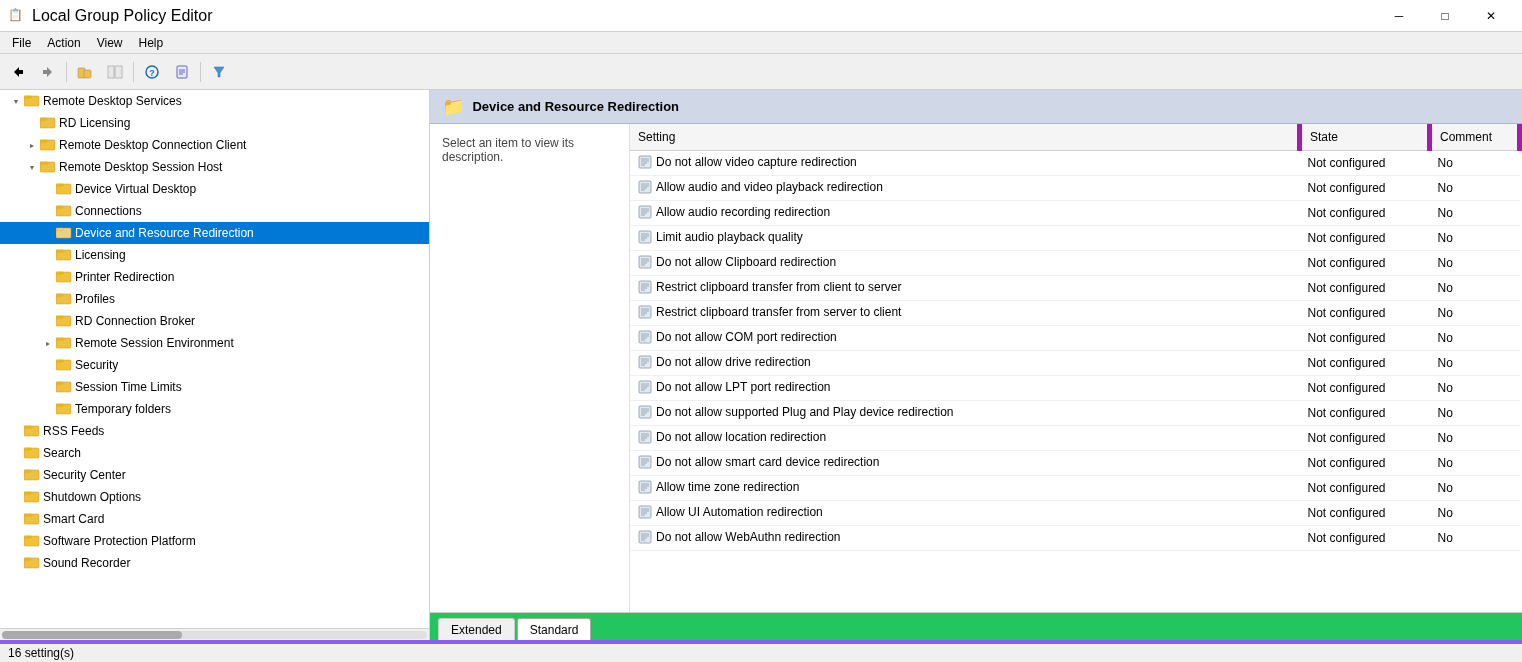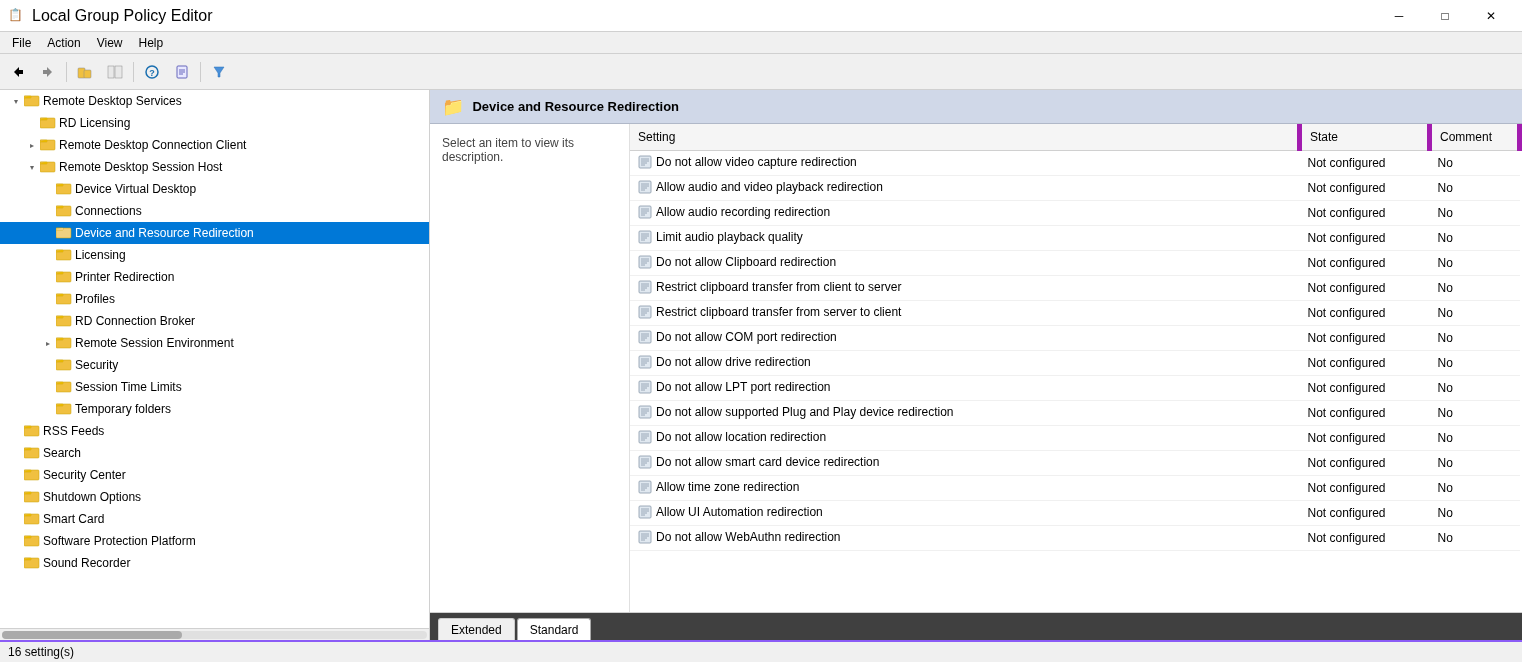--- a/index.html
+++ b/index.html
@@ -264,21 +264,21 @@
       display: flex;
       align-items: flex-start;
     }
     .col-setting { width: auto; }
     .col-state { width: 130px; text-align: left; }
     .col-comment { width: 90px; margin-left: 36px; }
 
     
     .bottom-tabs {
       height: 28px;
-      background: #404040;
+      background: #22c55e;
       border-top: 1px solid #d0d0d0;
       display: flex;
       align-items: flex-end;
       padding: 0 8px;
       flex-shrink: 0;
     }
     .tab {
       padding: 4px 12px 3px;
       font-size: 12px;
       cursor: pointer;
@@ -291,21 +291,21 @@
     .tab.active {
       background: #ffffff;
       border-color: #aaa;
       font-weight: normal;
     }
 
     
     .status-bar {
       height: 22px;
       background: #f0f0f0;
-      border-top: 2px solid #8b5cf6;
+      border-top: 4px solid #8b5cf6;
       display: flex;
       align-items: center;
       padding: 0 8px;
       font-size: 12px;
       color: #000;
       flex-shrink: 0;
     }
 
     
     ::-webkit-scrollbar { width: 12px; height: 12px; }

